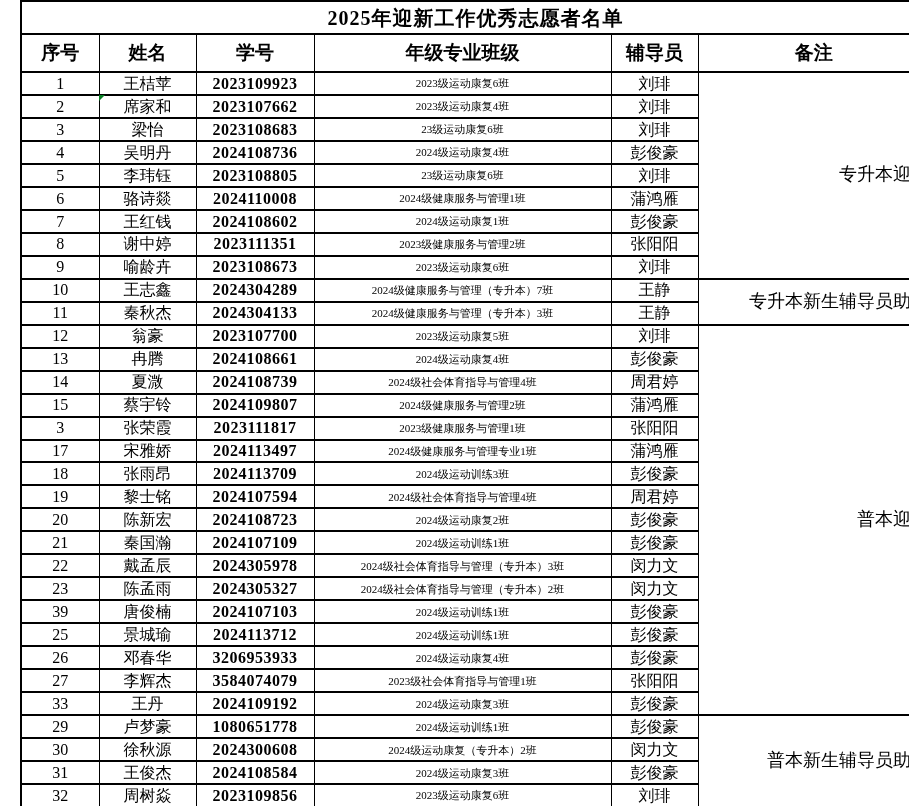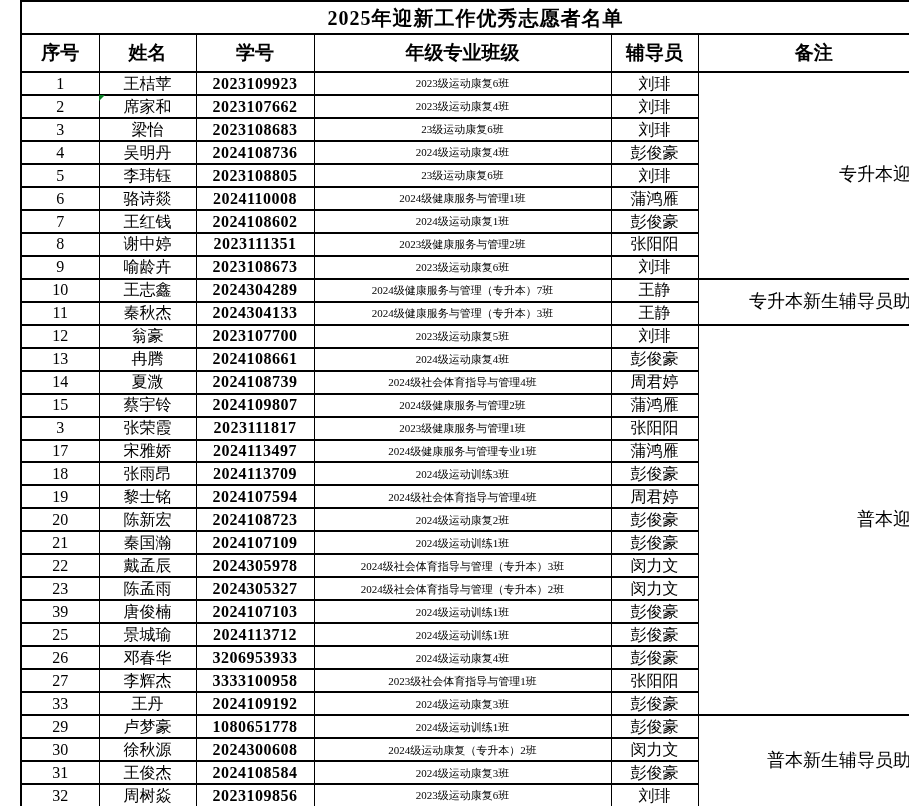--- a/index.html
+++ b/index.html
@@ -273,21 +273,21 @@
         <tr>
           <td class="col-no">26</td>
           <td class="col-name">邓春华</td>
           <td class="col-id">3206953933</td>
           <td class="col-class">2024级运动康复4班</td>
           <td class="col-counselor">彭俊豪</td>
         </tr>
         <tr>
           <td class="col-no">27</td>
           <td class="col-name">李辉杰</td>
-          <td class="col-id">3333100958</td>
+          <td class="col-id">3584074079</td>
           <td class="col-class">2023级社会体育指导与管理1班</td>
           <td class="col-counselor">张阳阳</td>
         </tr>
         <tr>
           <td class="col-no">33</td>
           <td class="col-name">王丹</td>
           <td class="col-id">2024109192</td>
           <td class="col-class">2024级运动康复3班</td>
           <td class="col-counselor">彭俊豪</td>
         </tr>

